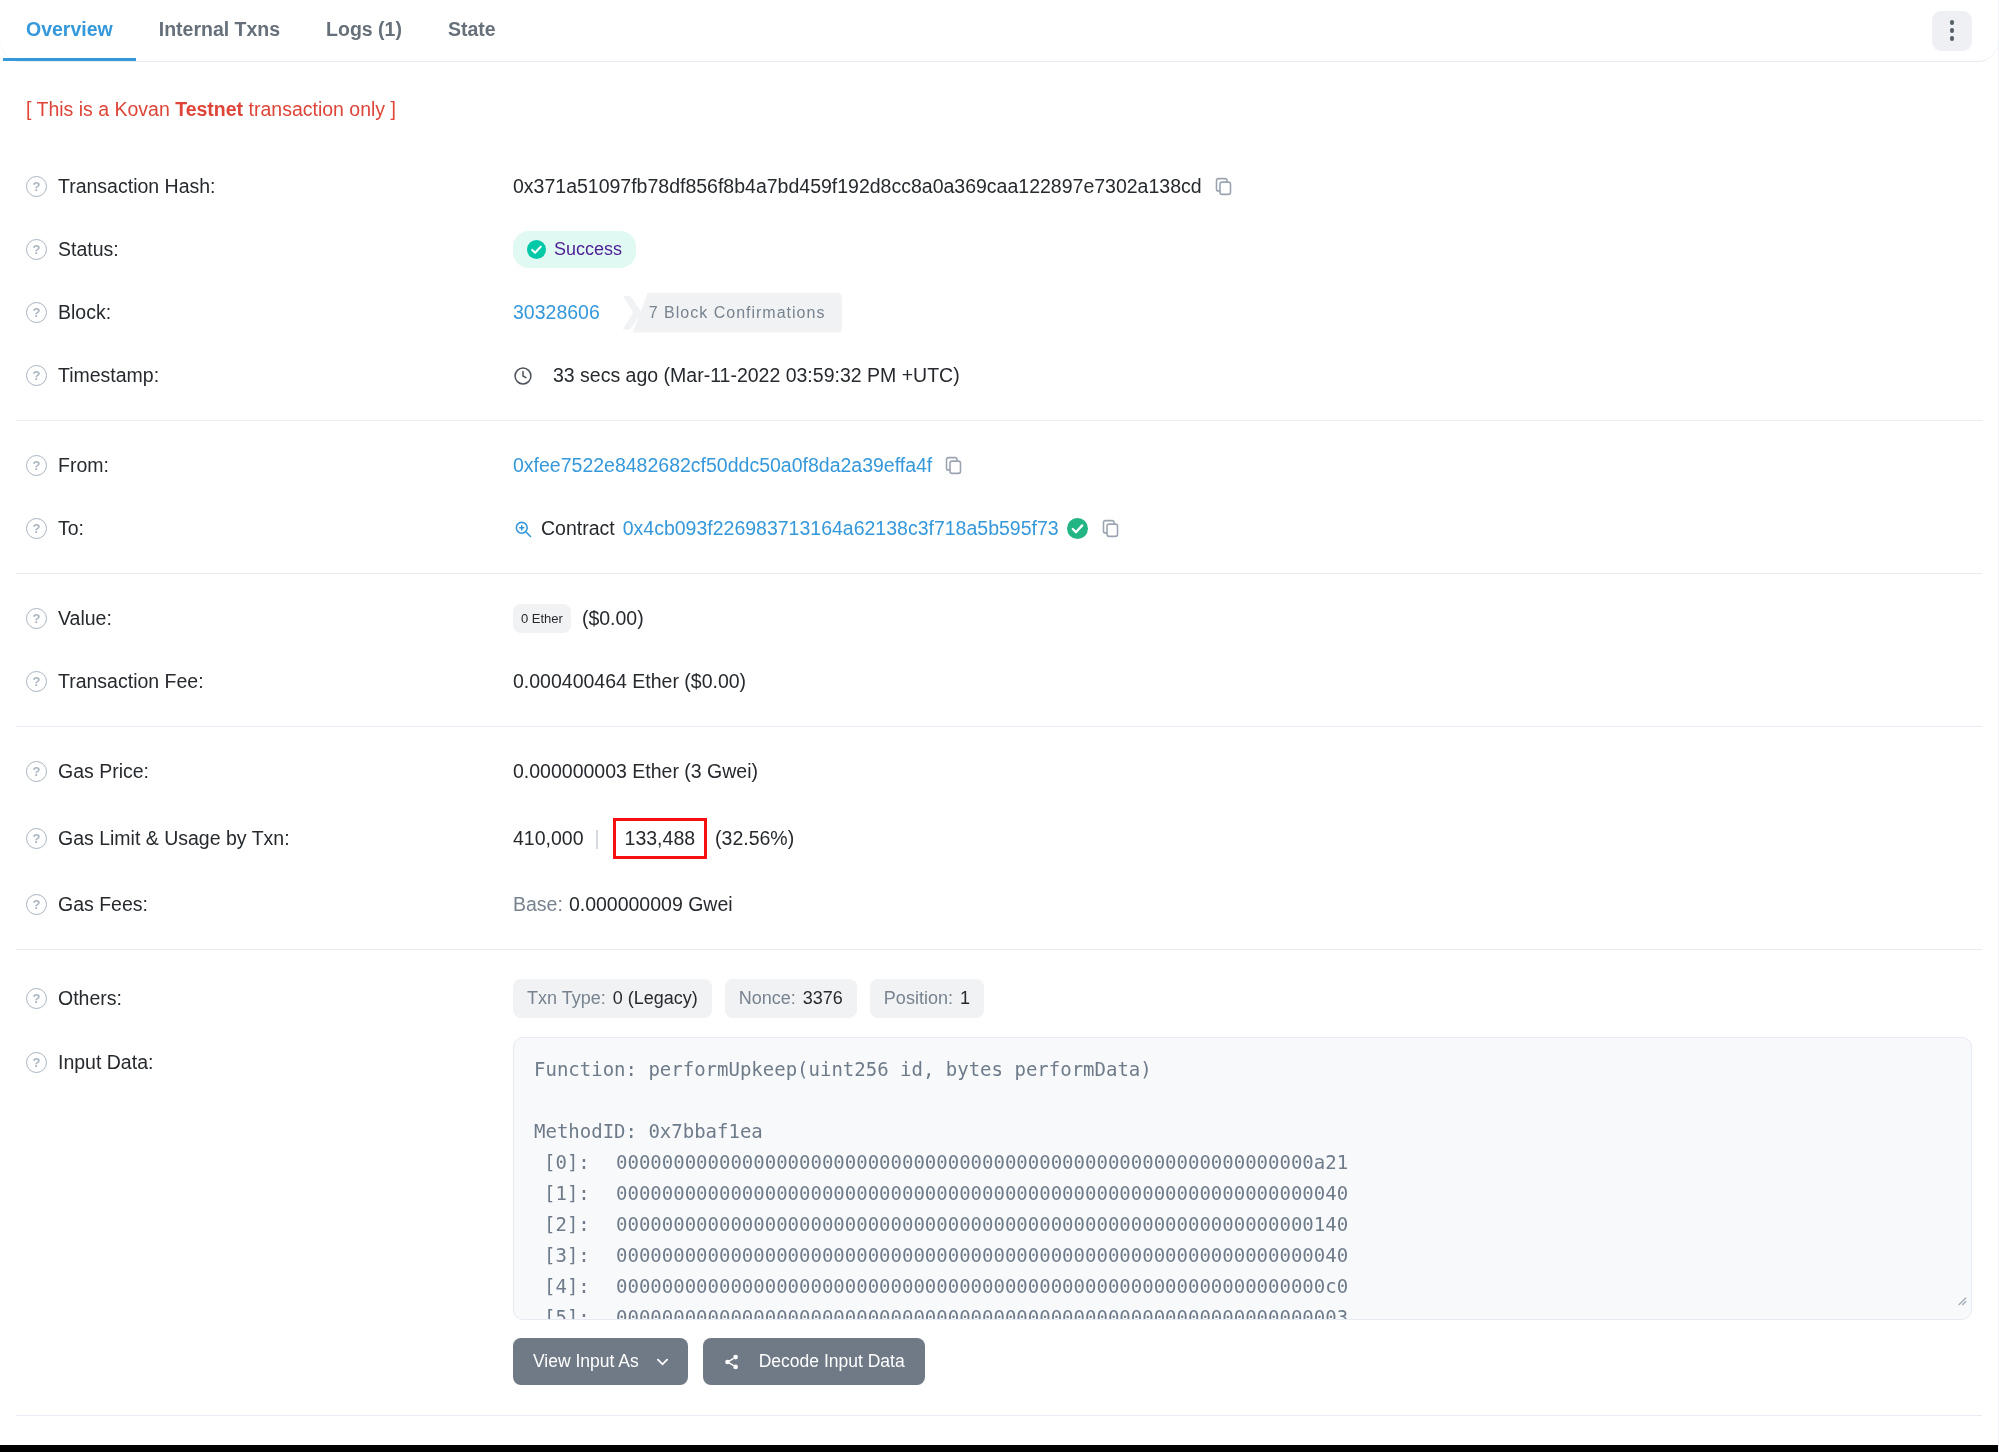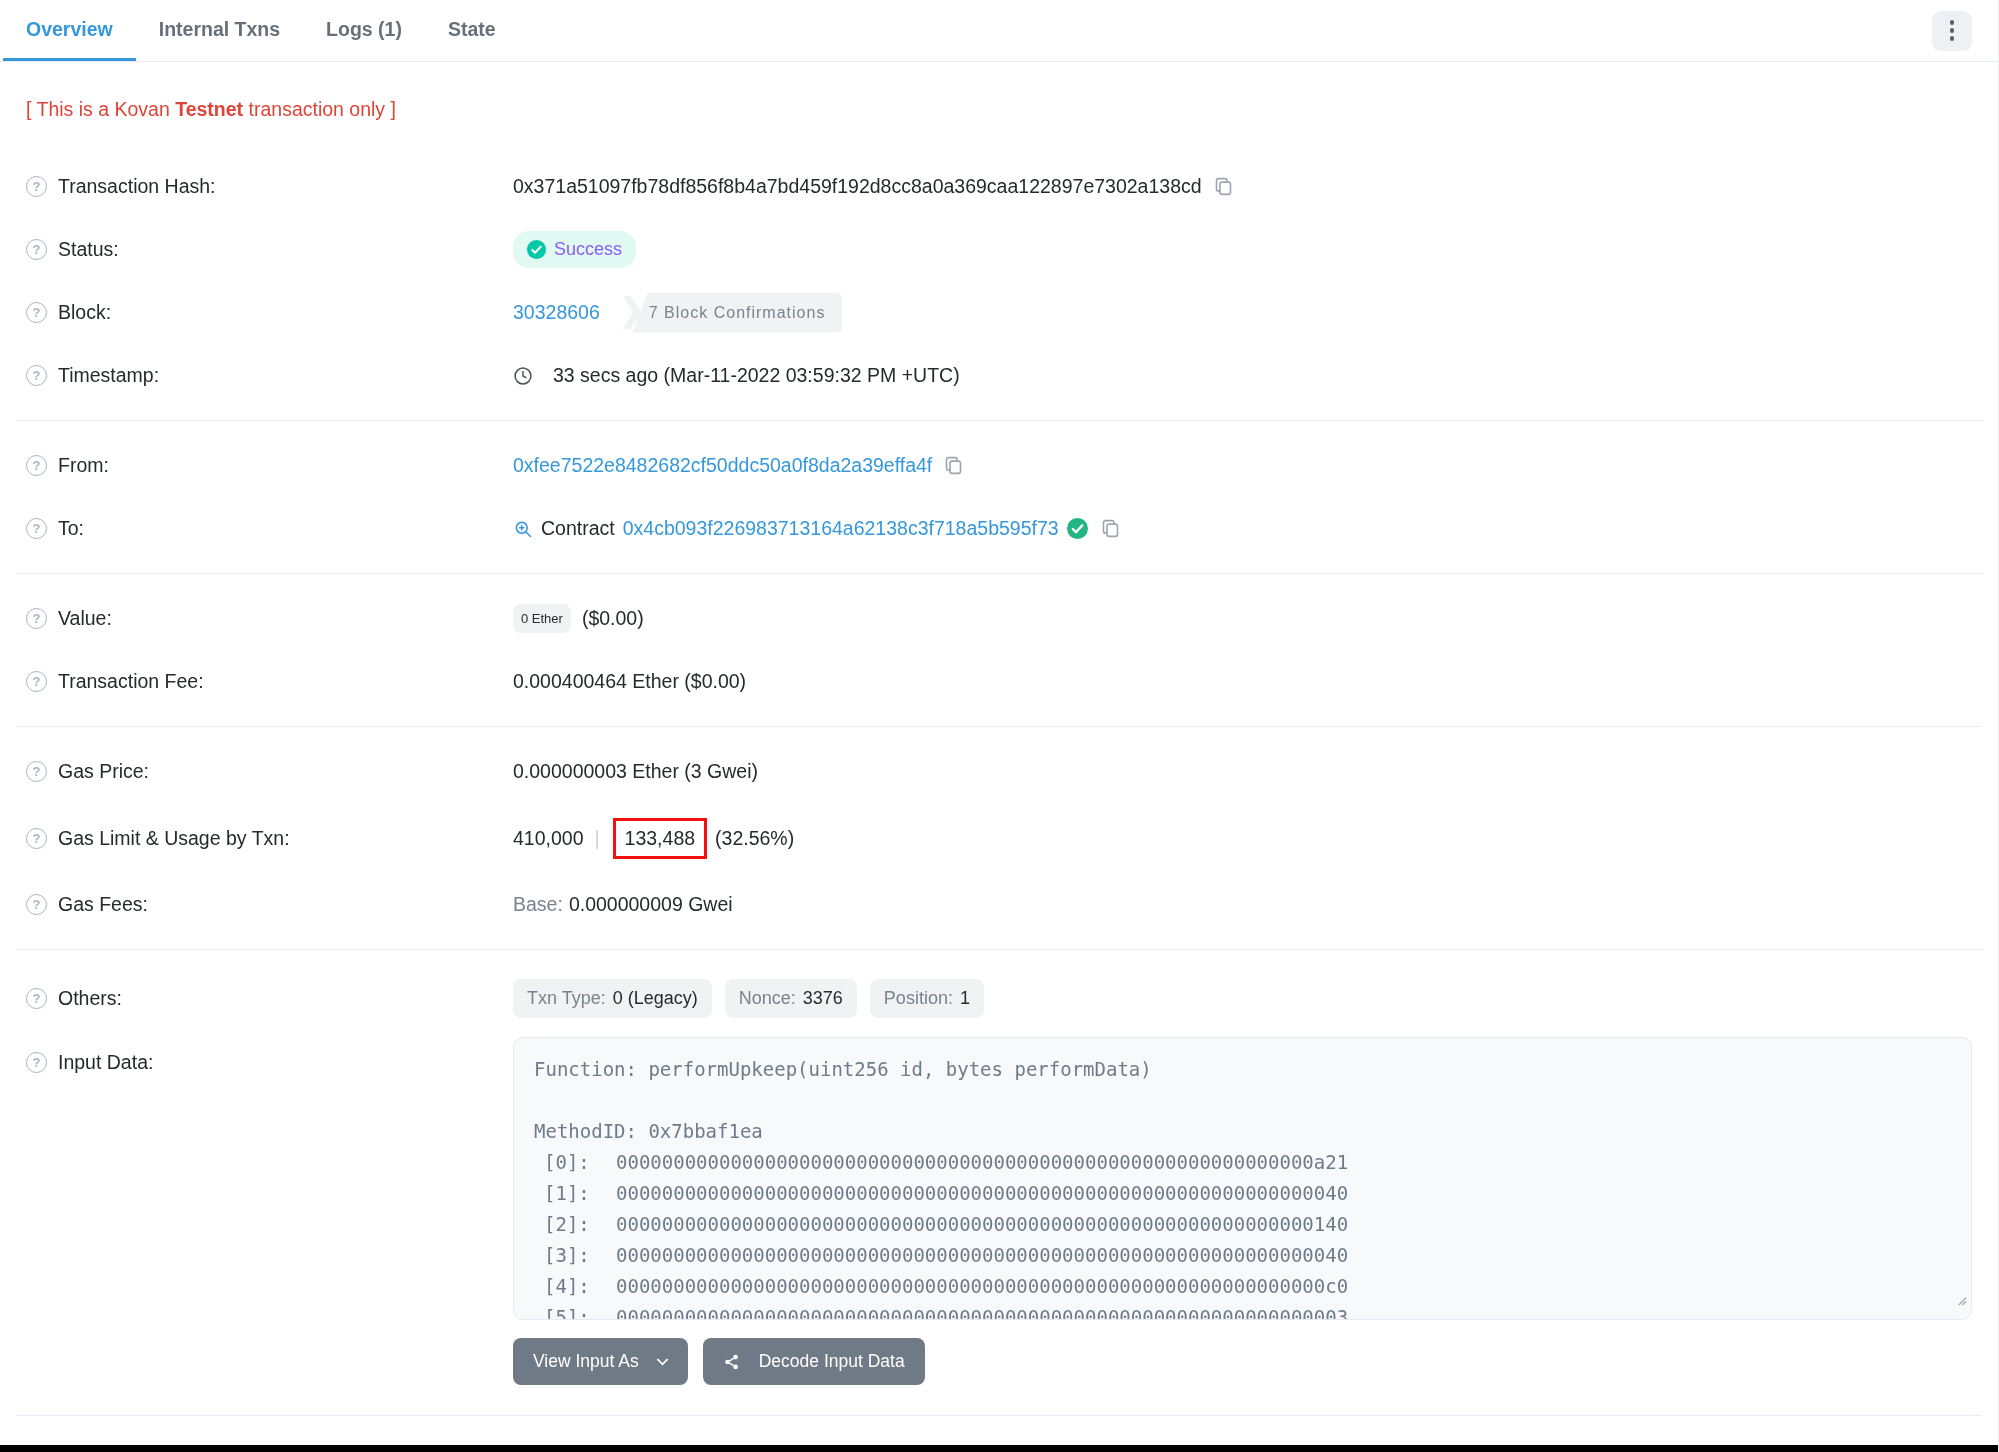--- a/index.html
+++ b/index.html
@@ -4,21 +4,21 @@
 <style>
   * { box-sizing: border-box; }
   html,body { margin:0; padding:0; background:#fff; }
   .page {
     position:relative; width:1999px; height:1452px; overflow:hidden;
     background:#fff; color:#262a2e;
     font-family:"Liberation Sans", sans-serif; font-size:19.5px;
     border-right:1px solid #eef1f5;
   }
   
-  .tabbar { display:flex; align-items:stretch; height:62px; border-bottom:1px solid #e7eaf3; padding:0 26px 0 3px; }
+  .tabbar { display:flex; align-items:stretch; height:62px; border-bottom:1px solid #e7eaf3; padding:0 26px 0 3px;border-radius:21px; }
   .tab { display:flex; align-items:center; padding:0 23px; font-weight:700; font-size:19.5px;
          color:#66707a; border-bottom:3px solid transparent; cursor:pointer; }
   .tab.active { color:#3498db; border-bottom-color:#3498db; }
   .kebab-btn { margin-left:auto; align-self:center; width:40px; height:40px; border-radius:9px;
                background:#eef0f3; display:flex; flex-direction:column; gap:3.5px;
                align-items:center; justify-content:center; cursor:pointer; }
   .kebab-btn i { width:4.5px; height:4.5px; border-radius:50%; background:#57606a; }
   
   .notice { padding:0 26px; margin-top:36px; color:#de4437; font-size:19.5px; }
   .notice b { font-weight:700; }
@@ -29,21 +29,21 @@
   .row { display:flex; align-items:center; min-height:63px; }
   .labelcell { flex:0 0 487px; display:flex; align-items:center; gap:11px; }
   .q-icon { flex:none; width:21px; height:21px; border:1.5px solid #a9b4bf; border-radius:50%;
             color:#a9b4bf; font-size:13px; font-weight:700; display:flex; align-items:center;
             justify-content:center; cursor:pointer; }
   .valuecell { display:flex; align-items:center; gap:11px; flex:1 1 auto; }
   .link { color:#3498db; cursor:pointer; text-decoration:none; }
   .icon-btn { display:inline-flex; align-items:center; cursor:pointer; }
   
   .status-badge { display:inline-flex; align-items:center; gap:8px; background:#e0f9f2;
-                  color:#8b5cf6; font-size:18px; padding:8px 14px; border-radius:16px; }
+                  color:#4c1d95; font-size:18px; padding:8px 14px; border-radius:16px; }
   
   .confwrap { display:inline-flex; align-items:center; margin-left:12px; }
   .chev { width:19px; height:34px; background:#f1f2f4;
           clip-path:polygon(0 0,38% 0,100% 50%,38% 100%,0 100%,55% 50%); }
   .conf-badge { height:40px; display:inline-flex; align-items:center; background:#f1f2f4;
                 color:#77838f; font-size:16px; letter-spacing:1px; padding:0 17px 0 16px;
                 margin-left:-9px; clip-path:polygon(15px 0,100% 0,100% 100%,0 100%);
                 border-radius:0 5px 5px 0; }
   
   .gray-badge { display:inline-flex; align-items:center; gap:7px; background:#f1f2f4;

